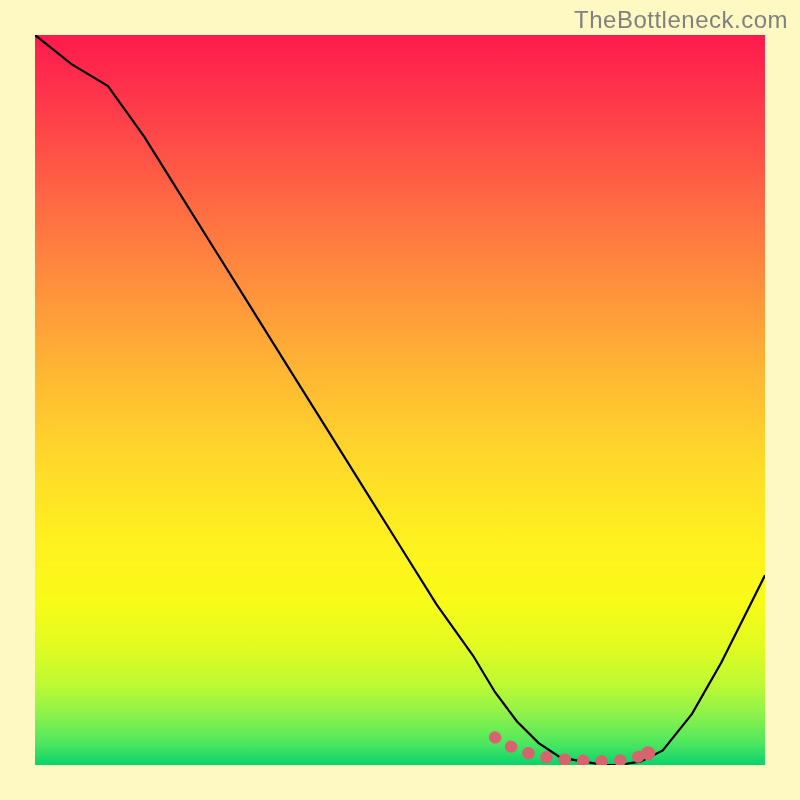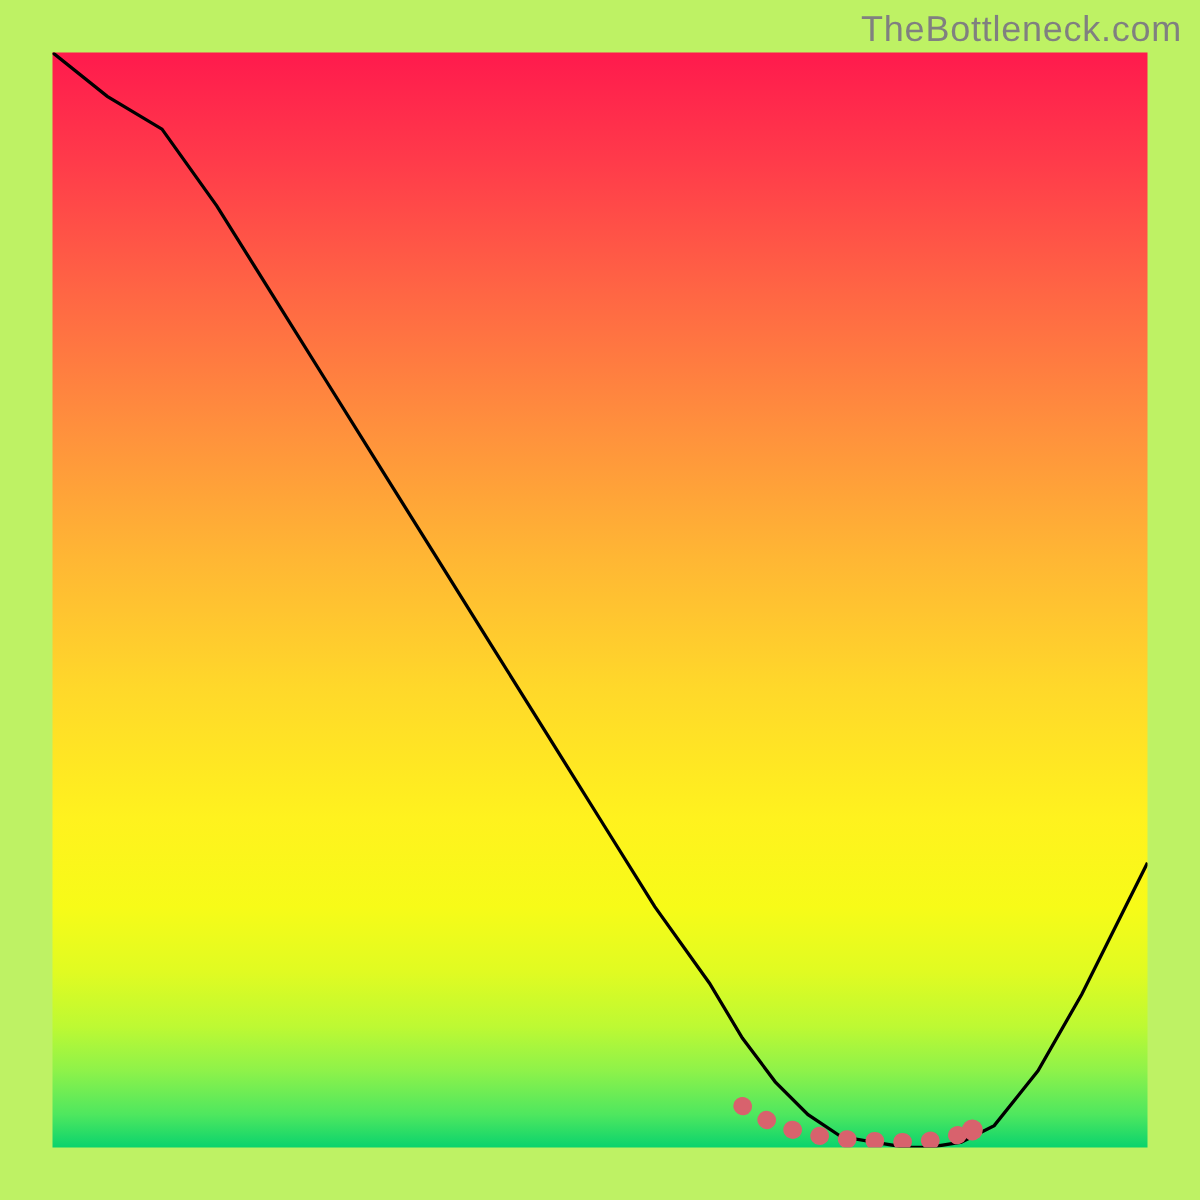--- a/index.html
+++ b/index.html
@@ -2,21 +2,21 @@
 <html><head>
 <meta charset="utf-8">
 <style>
 * { margin: 0; padding: 0; box-sizing: border-box; }
 html, body { width: 800px; height: 800px; overflow: hidden; background: #000; }
 
 .frame {
   position: relative;
   width: 800px;
   height: 800px;
-  background: #bef264;
+  background: #fef9c3;
 }
 
 .watermark {
   position: absolute;
   top: 6px;
   right: 12px;
   color: #808080;
   font-family: Arial, Helvetica, sans-serif;
   font-size: 24px;
   font-weight: 400;

